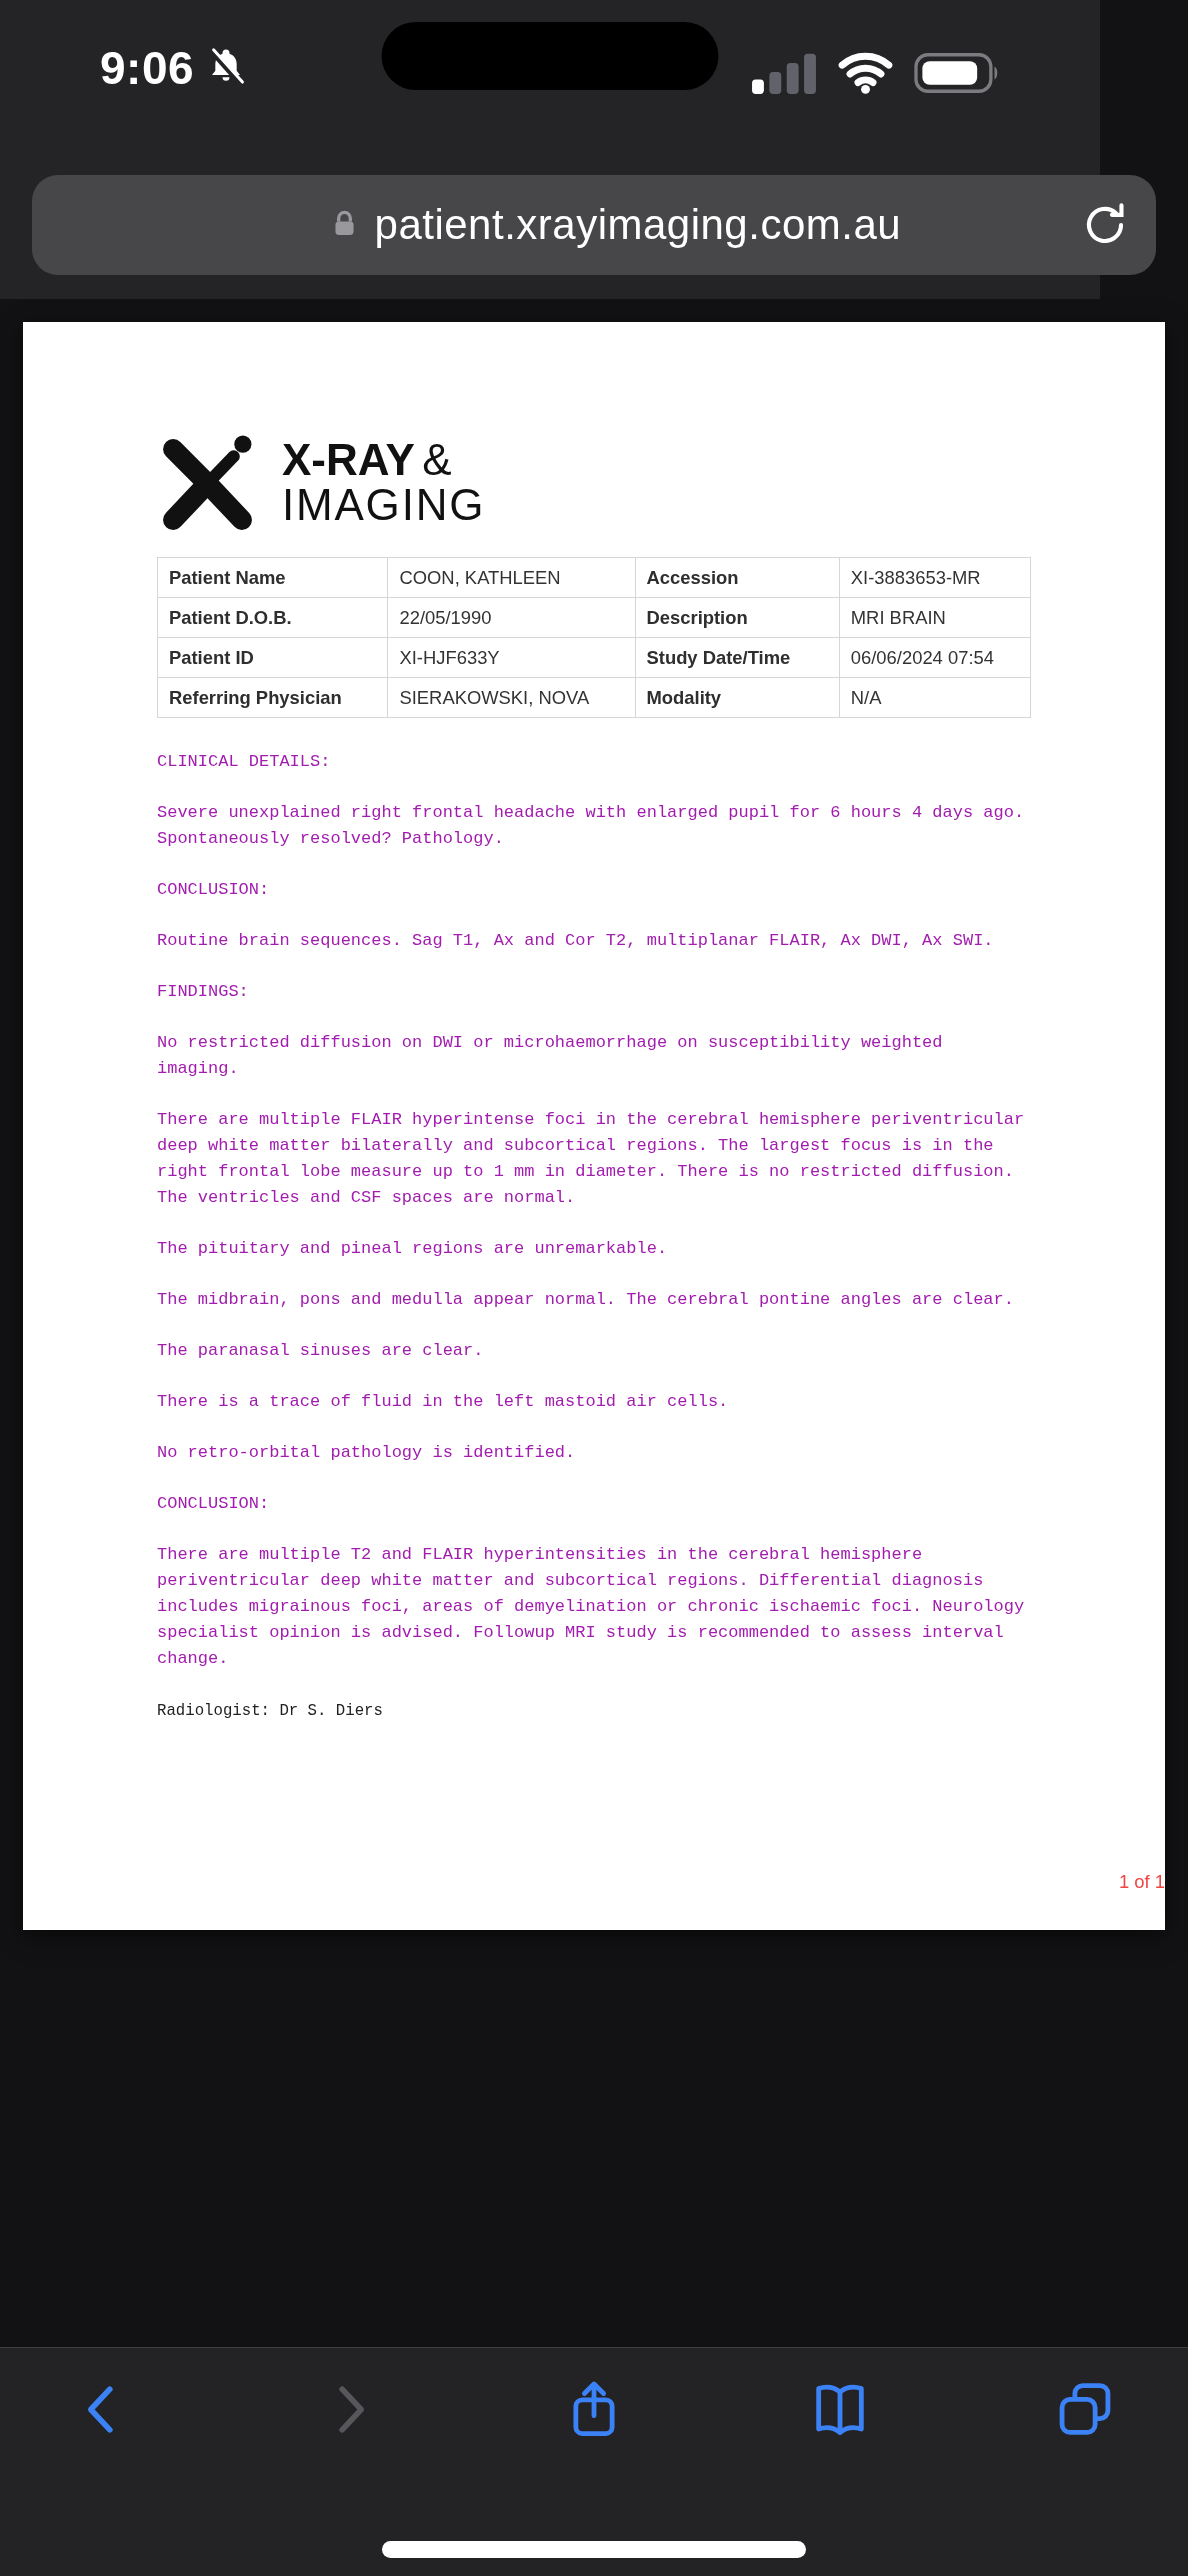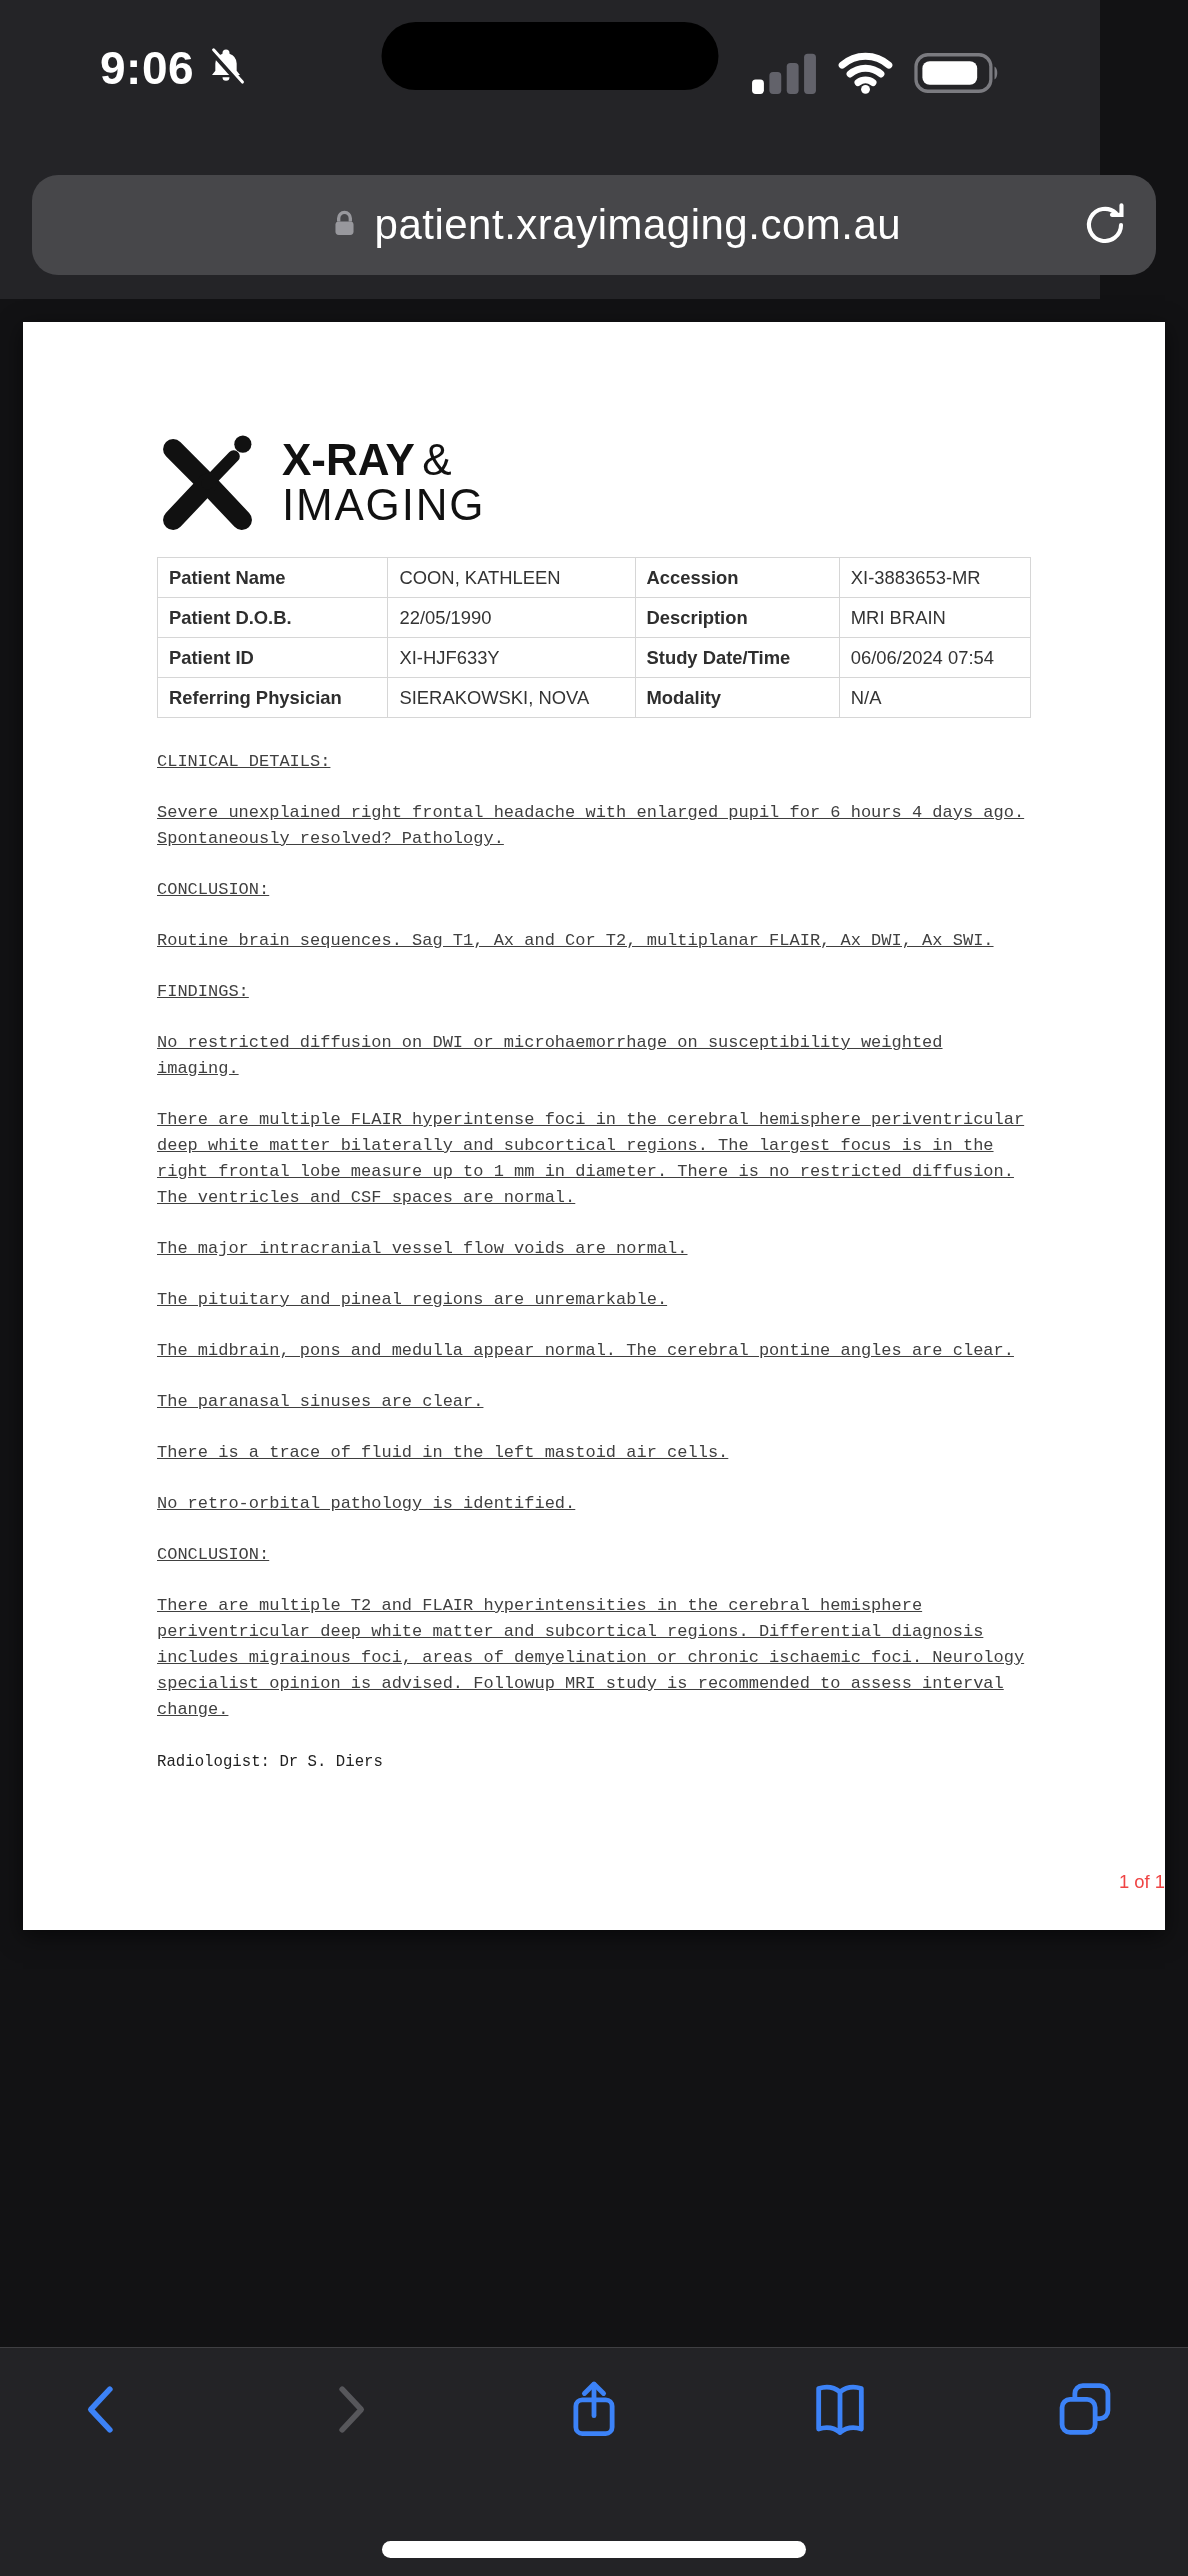--- a/index.html
+++ b/index.html
@@ -35,21 +35,21 @@
   .logo-text { color:#111; line-height:1.02; }
   .logo-line1 { font-size:44px; font-weight:800; letter-spacing:0px; }
   .logo-amp { font-weight:400; margin-left:7.4px; }
   .logo-line2 { font-size:44px; font-weight:400; letter-spacing:1.8px; }
 
   table.patient { width:100%; border-collapse:collapse; margin-top:22px; font-size:18.4px; color:#333; }
   table.patient td { border:0.9px solid #d6d6d6; height:40px; padding:0 0 0 11px; vertical-align:middle; white-space:nowrap; }
   table.patient td.label { font-weight:700; color:#2e2e2e; }
   table.patient td.value { font-weight:400; color:#333; }
 
-  .report { margin-top:31px; font-family:"Liberation Mono","DejaVu Sans Mono",monospace; font-size:17px; line-height:26px; color:#404040; width:877px;text-decoration:underline; }
+  .report { margin-top:31px; font-family:"Liberation Mono","DejaVu Sans Mono",monospace; font-size:17px; line-height:26px; color:#a21caf; width:877px; }
   .rep-heading { margin:12px 0; }
   .rep-para { margin:25px 0; }
   .radiologist { margin-top:30px; font-family:"Liberation Mono","DejaVu Sans Mono",monospace; font-size:15.7px; color:#222; }
 
   .page-footer { position:absolute; bottom:37px; left:0; width:100%; text-align:right; font-size:18.4px; color:#ef4444; }
 
   
   .toolbar {
     position:absolute; bottom:0; left:0; width:1188px; height:229px; background:#232326;
     border-top:0.9px solid rgba(255,255,255,0.13); z-index:5;
@@ -181,21 +181,20 @@
         </table>
 
         <div class="report">
             <div class="rep-heading">CLINICAL DETAILS:</div>
             <p class="rep-para">Severe unexplained right frontal headache with enlarged pupil for 6 hours 4 days ago. Spontaneously resolved? Pathology.</p>
             <div class="rep-heading">CONCLUSION:</div>
             <p class="rep-para">Routine brain sequences. Sag T1, Ax and Cor T2, multiplanar FLAIR, Ax DWI, Ax SWI.</p>
             <div class="rep-heading">FINDINGS:</div>
             <p class="rep-para">No restricted diffusion on DWI or microhaemorrhage on susceptibility weighted imaging.</p>
             <p class="rep-para">There are multiple FLAIR hyperintense foci in the cerebral hemisphere periventricular deep white matter bilaterally and subcortical regions. The largest focus is in the right frontal lobe measure up to 1 mm in diameter. There is no restricted diffusion. The ventricles and CSF spaces are normal.</p>
-            <p class="rep-para">The major intracranial vessel flow voids are normal.</p>
             <p class="rep-para">The pituitary and pineal regions are unremarkable.</p>
             <p class="rep-para">The midbrain, pons and medulla appear normal. The cerebral pontine angles are clear.</p>
             <p class="rep-para">The paranasal sinuses are clear.</p>
             <p class="rep-para">There is a trace of fluid in the left mastoid air cells.</p>
             <p class="rep-para">No retro-orbital pathology is identified.</p>
             <div class="rep-heading">CONCLUSION:</div>
             <p class="rep-para">There are multiple T2 and FLAIR hyperintensities in the cerebral hemisphere periventricular deep white matter and subcortical regions. Differential diagnosis includes migrainous foci, areas of demyelination or chronic ischaemic foci. Neurology specialist opinion is advised. Followup MRI study is recommended to assess interval change.</p>
           </div>
         <div class="radiologist">Radiologist: Dr S. Diers</div>
 

